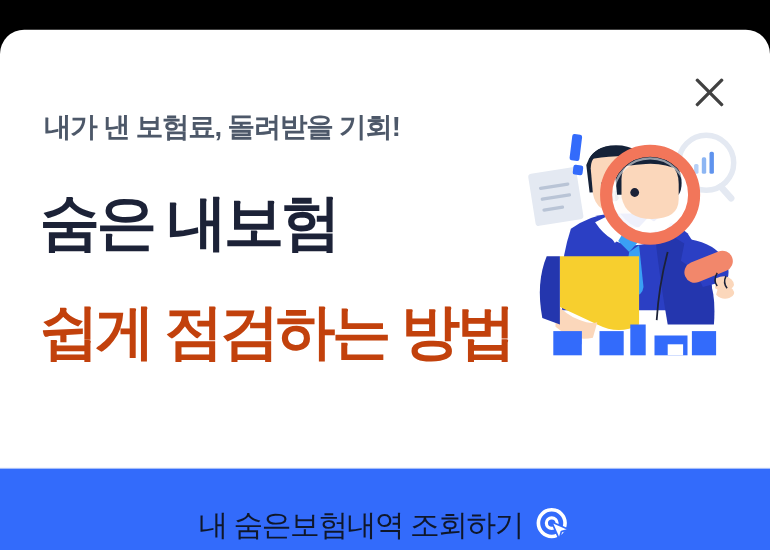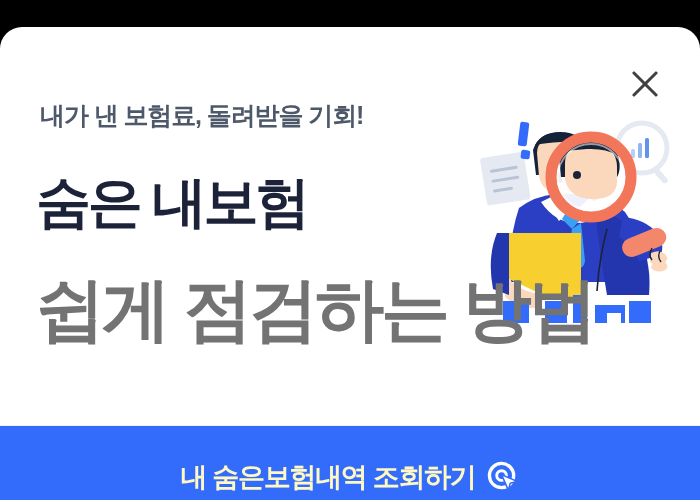--- a/index.html
+++ b/index.html
@@ -85,23 +85,23 @@
     color: #1c2237;
     letter-spacing: -3.2px;
     line-height: 1;
     white-space: nowrap;
   }
 
   .headline-2 {
     position: absolute;
     left: 36px;
     top: 248px;
-    font-size: 69px;
+    font-size: 54px;
     font-weight: 800;
-    color: #737373;
+    color: #c2410c;
     letter-spacing: -3.2px;
     line-height: 1;
     white-space: nowrap;
   }
 
   
   .divider {
     position: absolute;
     left: 0;
     top: 398px;
@@ -121,22 +121,22 @@
     background: #336bfb;
     display: flex;
     align-items: center;
     justify-content: center;
     gap: 11px;
     cursor: pointer;
     z-index: 30;
   }
   .cta-label {
     font-size: 27px;
-    font-weight: 700;
-    color: #fef9c3;
+    font-weight: 400;
+    color: #0f172a;
     letter-spacing: -1.3px;
     white-space: nowrap;
   }
   .cta-icon { width: 33px; height: 33px; flex: 0 0 auto; margin-top: 2px; }
   .cta-icon svg { display: block; width: 100%; height: 100%; }
 </style>
 </head>
 <body>
 
 <div class="banner">

